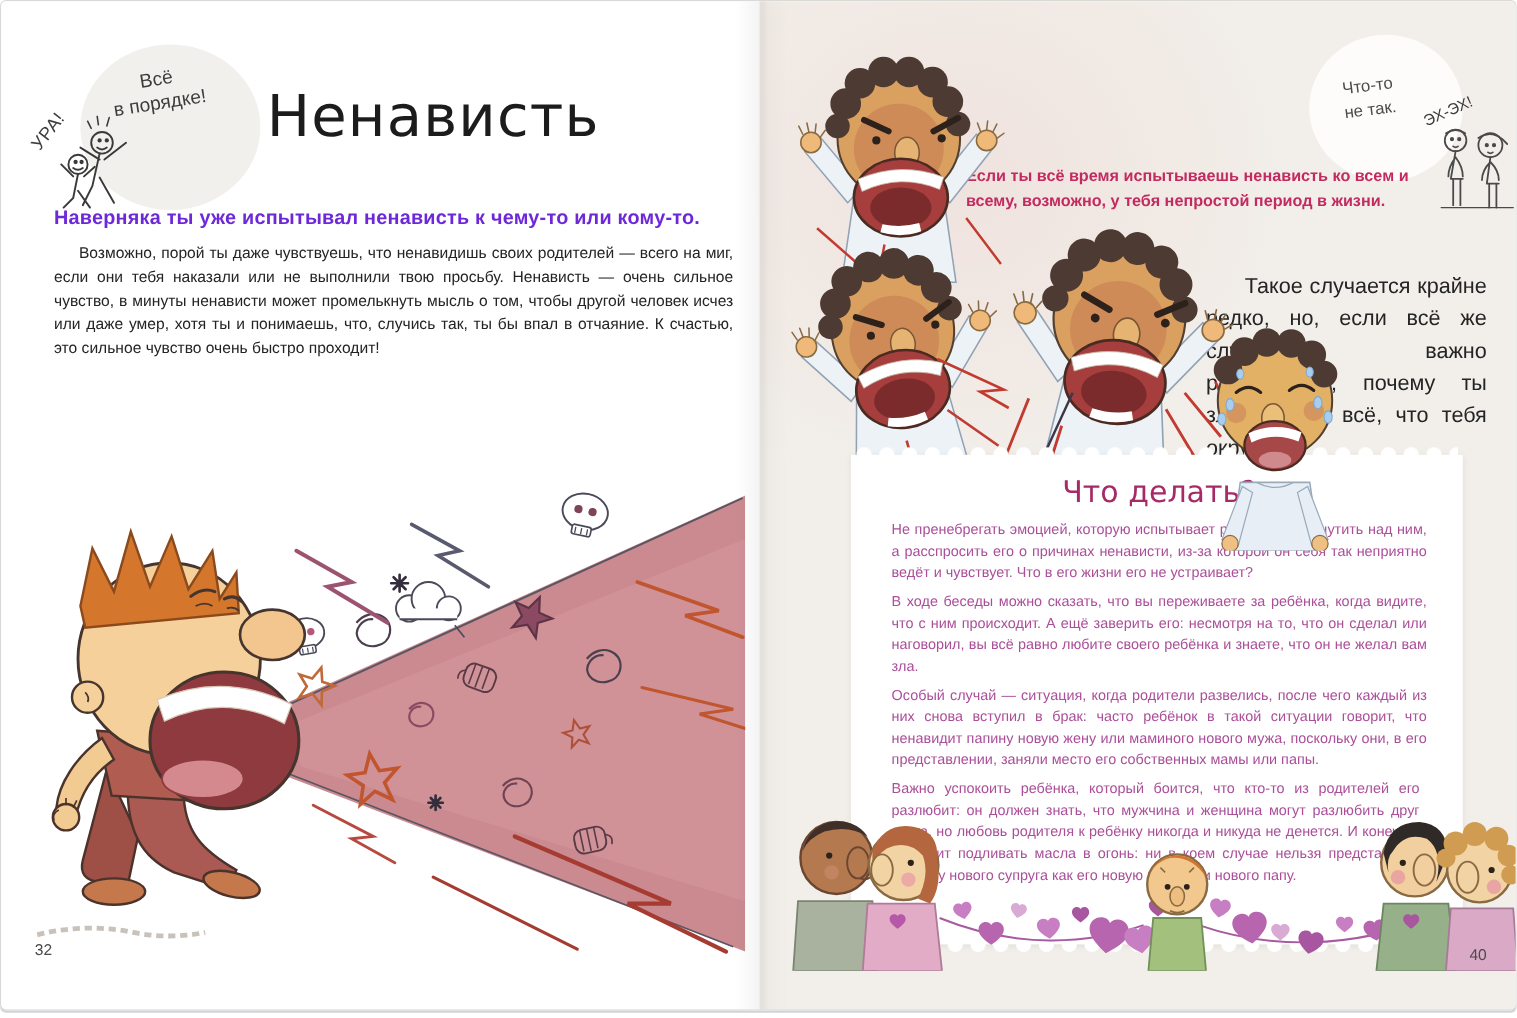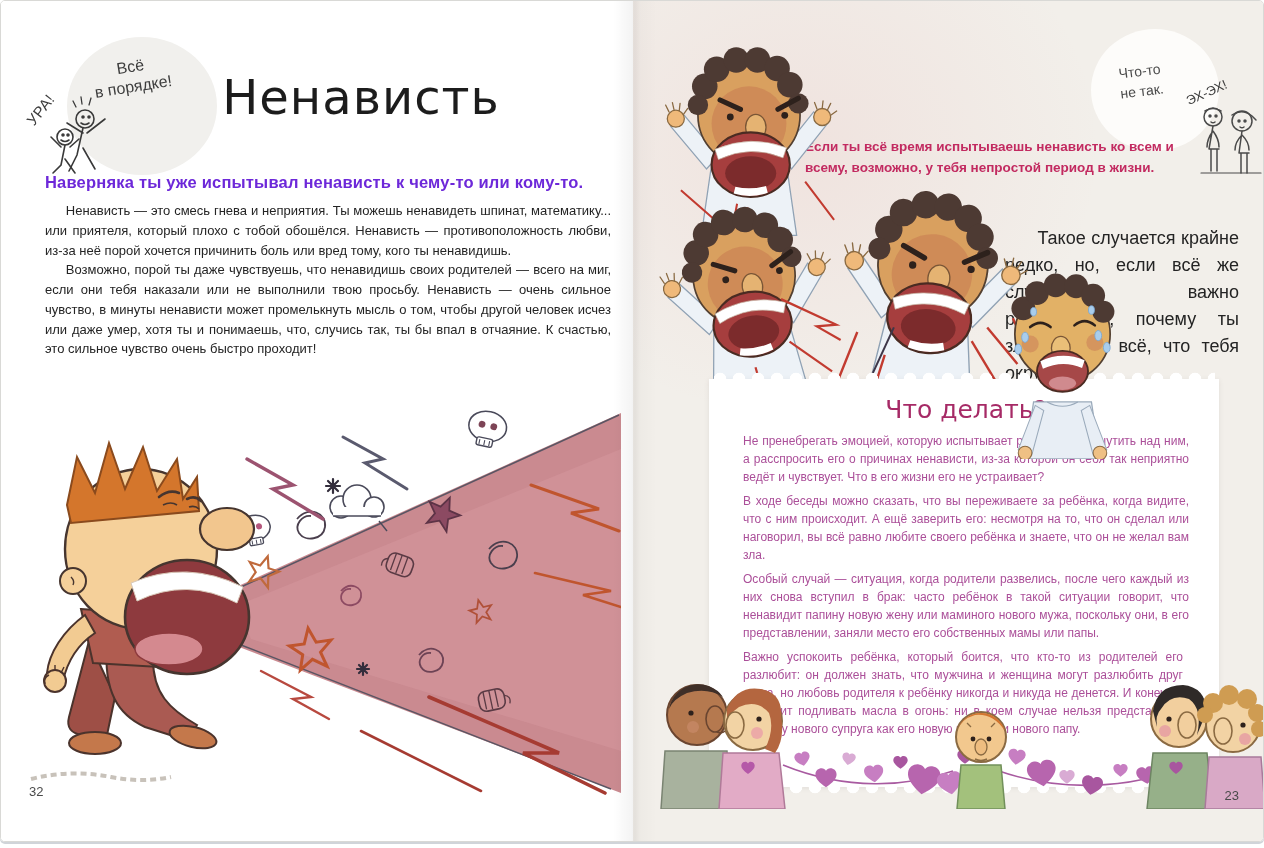--- a/index.html
+++ b/index.html
@@ -167,21 +167,20 @@
       <div class="doodle-shout-left">УРА!</div>
       <div class="doodle-bubble-left" style="white-space:pre-line">Всё
 в порядке!</div>
     </div>
 
     <h1 id="left-title">Ненависть</h1>
 
     <div id="left-heading">Наверняка ты уже испытывал ненависть к чему-то или кому-то.</div>
 
     <div id="left-body">
-      <p>Ненависть — это смесь гнева и неприятия. Ты можешь ненавидеть шпинат, математику... или приятеля, который плохо с тобой обошёлся. Ненависть — противоположность любви, из-за неё порой хочется причинить боль или вред тому, кого ты ненавидишь.</p>
       <p>Возможно, порой ты даже чувствуешь, что ненавидишь своих родителей — всего на миг, если они тебя наказали или не выполнили твою просьбу. Ненависть — очень сильное чувство, в минуты ненависти может промелькнуть мысль о том, чтобы другой человек исчез или даже умер, хотя ты и понимаешь, что, случись так, ты бы впал в отчаяние. К счастью, это сильное чувство очень быстро проходит!</p>
     </div>
 
     <svg id="main-illustration" viewBox="0 0 610 408">
 
       <polygon points="205,195 610,12 610,392 228,246" fill="#ca8a90"></polygon>
       <polygon points="225,205 610,48 610,350 240,238" fill="#d79aa0" opacity=".45"></polygon>
       <path d="M208 196 L608 14" stroke="#5a5563" stroke-width="1.6" fill="none"></path>
       <path d="M230 244 L600 388" stroke="#5a5563" stroke-width="1.4" fill="none"></path>
 
@@ -404,18 +403,18 @@
           <circle cx="600" cy="44" r="9"></circle>
               <circle cx="602" cy="60" r="8"></circle>
               <circle cx="548" cy="46" r="8"></circle>
         </g>
         <circle cx="586" cy="56" r="2.6" fill="#2d211c"></circle>
         <ellipse cx="566" cy="62" rx="9" ry="13" fill="#f2d3a4" stroke="#8a6a42" stroke-width="1.6"></ellipse>
         <circle cx="588" cy="70" r="6" fill="#e59aa2" opacity=".8"></circle>
       </g>
     </svg>
 
-    <div class="page-number" id="pageno-right">23</div>
+    <div class="page-number" id="pageno-right">40</div>
   </div>
 
   <div id="gutter"></div>
  </div>
 </div>
 
 </body></html>

